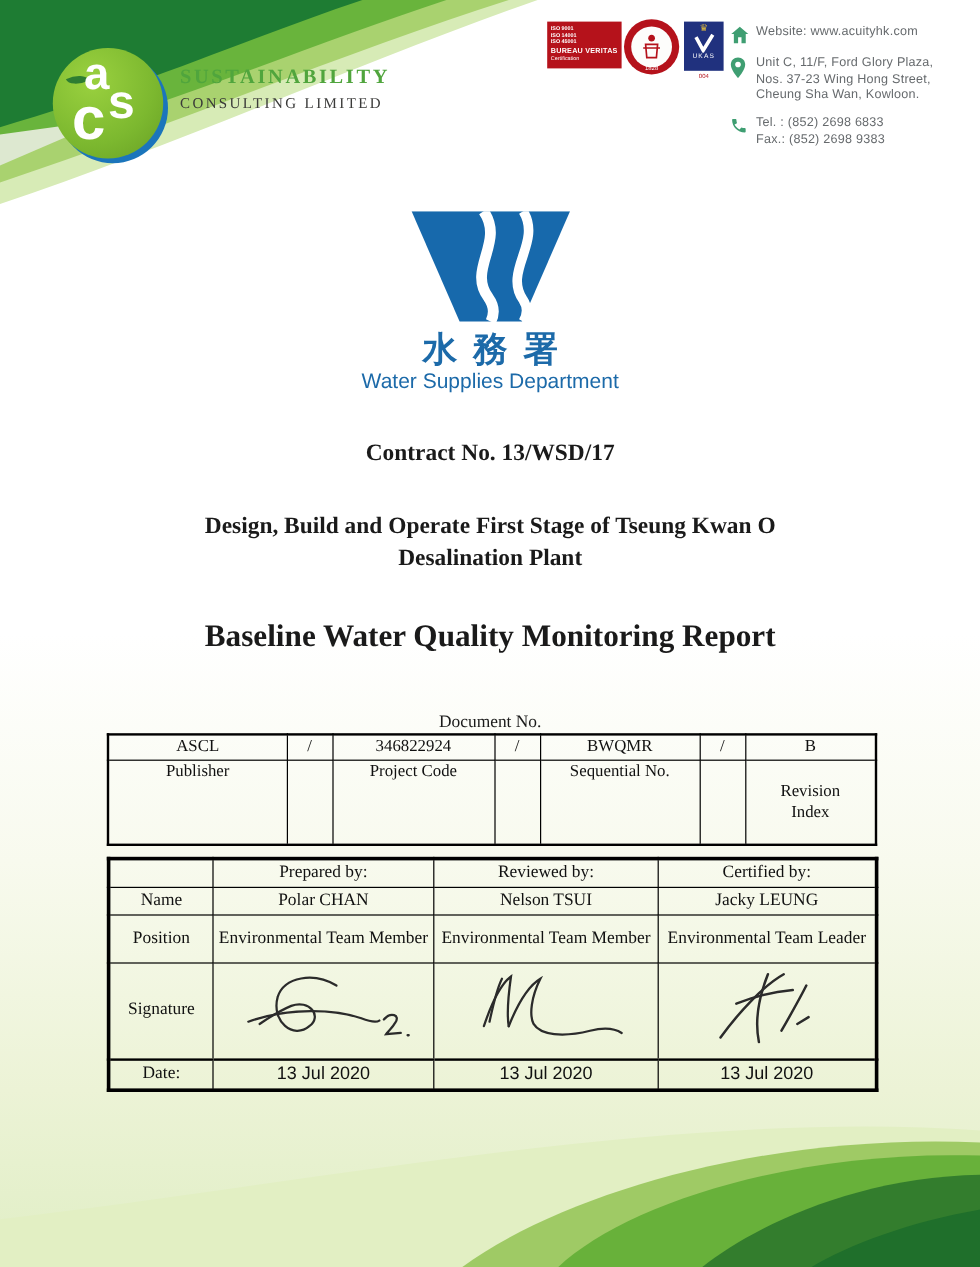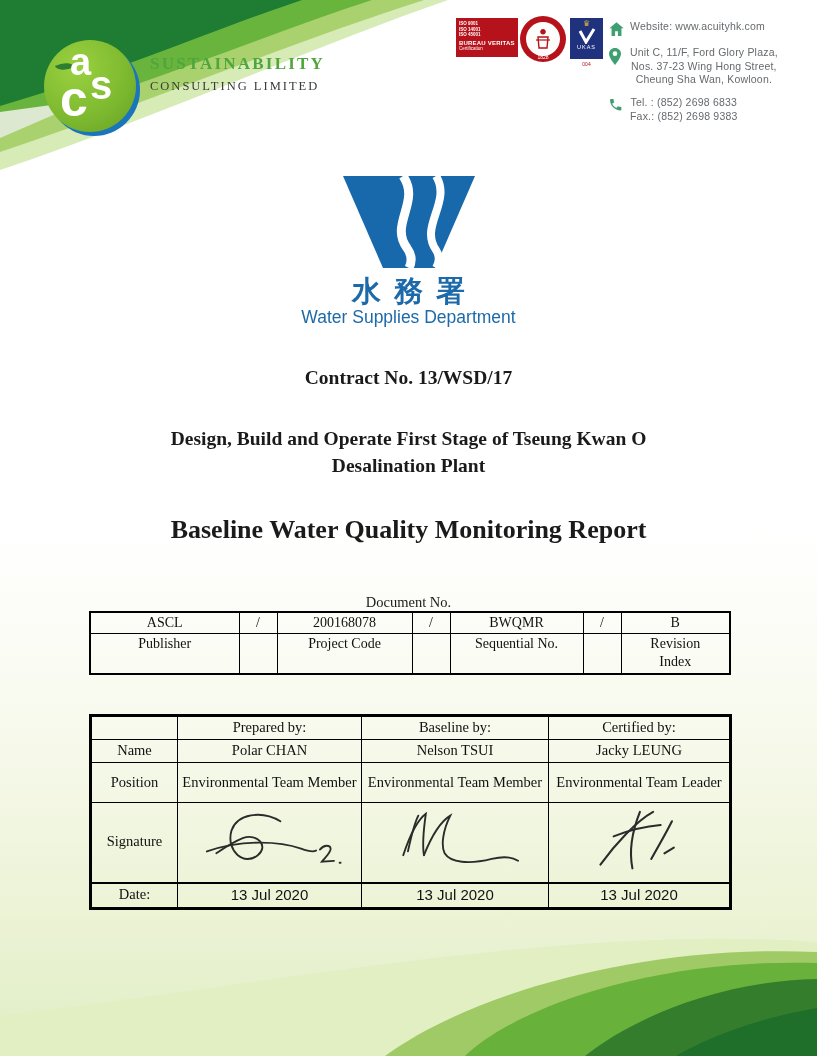--- a/index.html
+++ b/index.html
@@ -48,21 +48,21 @@
   .ukas-box { width:33px; height:41px; background:#20317e; color:#fff; text-align:center; padding-top:2px;
     font-family:"Liberation Sans", sans-serif; }
   .ukas-crown { font-size:8px; line-height:1; color:#d8b540; }
   .ukas-check { margin:0 auto; }
   .ukas-label { font-size:5.5px; letter-spacing:1px; }
   .ukas-note { font-size:5px; color:#b5121b; margin-top:2px; font-family:"Liberation Sans", sans-serif; }
 
   
   #contact-block { position:absolute; top:20px; left:608px; width:205px;
     font-family:"Liberation Sans", sans-serif; color:#666a6d; font-size:10.5px; }
-  .contact-row { display:flex; margin-bottom:9px;text-align:center; }
+  .contact-row { display:flex; margin-bottom:9px; }
   .contact-icon { width:22px; flex:0 0 22px; padding-top:1px; color:#3f9e72; }
   .contact-text { line-height:1.3; letter-spacing:.2px; }
 
   
   #wsd-logo { position:absolute; top:176px; left:339px; }
   #wsd-cn { position:absolute; top:272px; left:0; width:817px; text-align:center;
     font-size:29px; color:#1c6aa9; letter-spacing:13px; text-indent:13px; font-weight:bold; }
   #wsd-en { position:absolute; top:307px; left:0; width:817px; text-align:center;
     font-family:"Liberation Sans", sans-serif; font-size:17.5px; color:#1c6aa9; }
 
@@ -73,21 +73,21 @@
   #report-title  { top:515px; font-size:26px;  font-weight:bold; }
   #doc-caption   { top:594px; font-size:14.5px; }
 
   
   #doc-table { position:absolute; top:611px; left:89px; width:640px; border-collapse:collapse;
     table-layout:fixed; font-size:14px; color:#111;border-radius:24px; }
   #doc-table td { border:1px solid #000; text-align:center; padding:0 3px; }
   #doc-table { border:2px solid #000; }
   #doc-table .dr1 td { height:21px; }
   #doc-table .dr2 td { height:41px; vertical-align:top; padding-top:1px; line-height:1.3; }
-  .wrap-narrow { max-width:64px; margin:0 auto; }
+  .wrap-narrow { max-width:64px; margin:16px auto; }
 
   
   #sig-table { position:absolute; top:714px; left:89px; width:640px; border-collapse:collapse;
     table-layout:fixed; font-size:14.5px; color:#111; }
   #sig-table td { border:1px solid #000; text-align:center; vertical-align:middle; line-height:1.35; }
   #sig-table { border:3px solid #000; }
   .sr-head td { height:24px;margin-top:35px; }
   .sr-name td { height:23px; }
   .sr-pos  td { height:40px; }
   .sr-sig  td { height:80px; }
@@ -213,21 +213,21 @@
         <col style="width:135px">
         <col style="width:38px">
       <col style="width:133px">
         <col style="width:38px">
         <col style="width:109px">
     </colgroup>
     <tbody>
         <tr class="dr1">
       <td>ASCL</td>
       <td>/</td>
-      <td>200168078</td>
+      <td>346822924</td>
       <td>/</td>
       <td>BWQMR</td>
       <td>/</td>
       <td>B</td>
     </tr>
     <tr class="dr2">
       <td>Publisher</td>
       <td></td>
       <td>Project Code</td>
       <td></td>
@@ -244,21 +244,21 @@
     <colgroup>
       <col style="width:87px">
         <col style="width:184px">
         <col style="width:187px">
         <col style="width:182px">
     </colgroup>
     <tbody>
         <tr class="sr-head">
       <td></td>
       <td>Prepared by:</td>
-      <td>Baseline by:</td>
+      <td>Reviewed by:</td>
       <td>Certified by:</td>
     </tr>
     <tr class="sr-name">
       <td>Name</td>
       <td>Polar CHAN</td>
       <td>Nelson TSUI</td>
       <td>Jacky LEUNG</td>
     </tr>
     <tr class="sr-pos">
       <td>Position</td>

